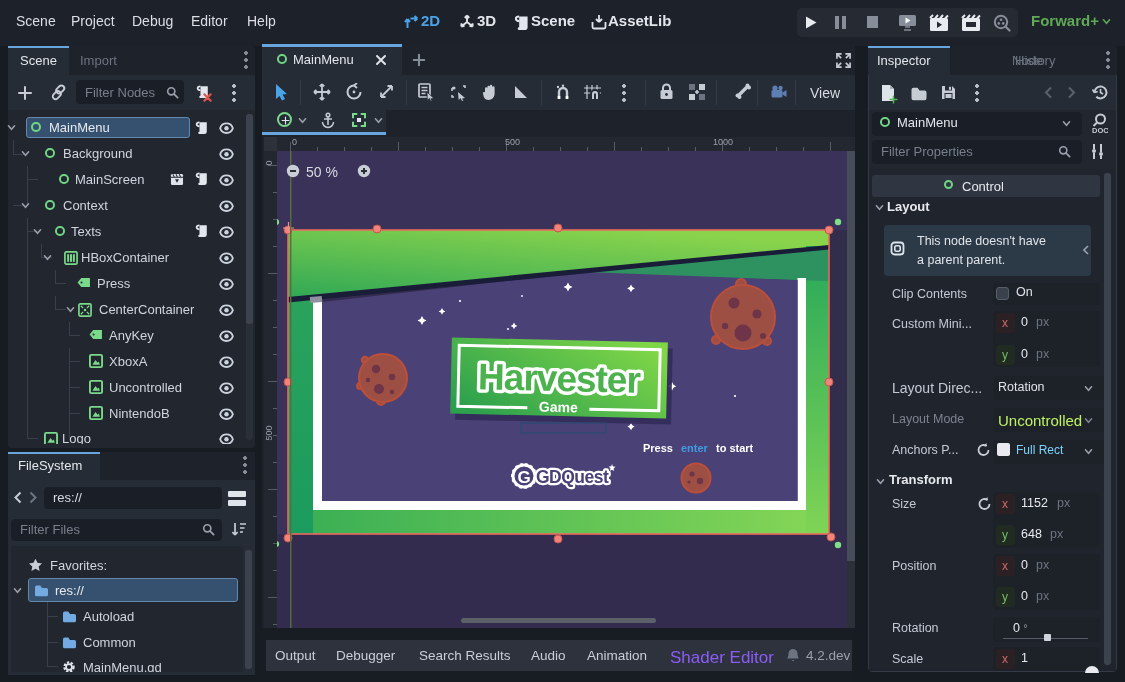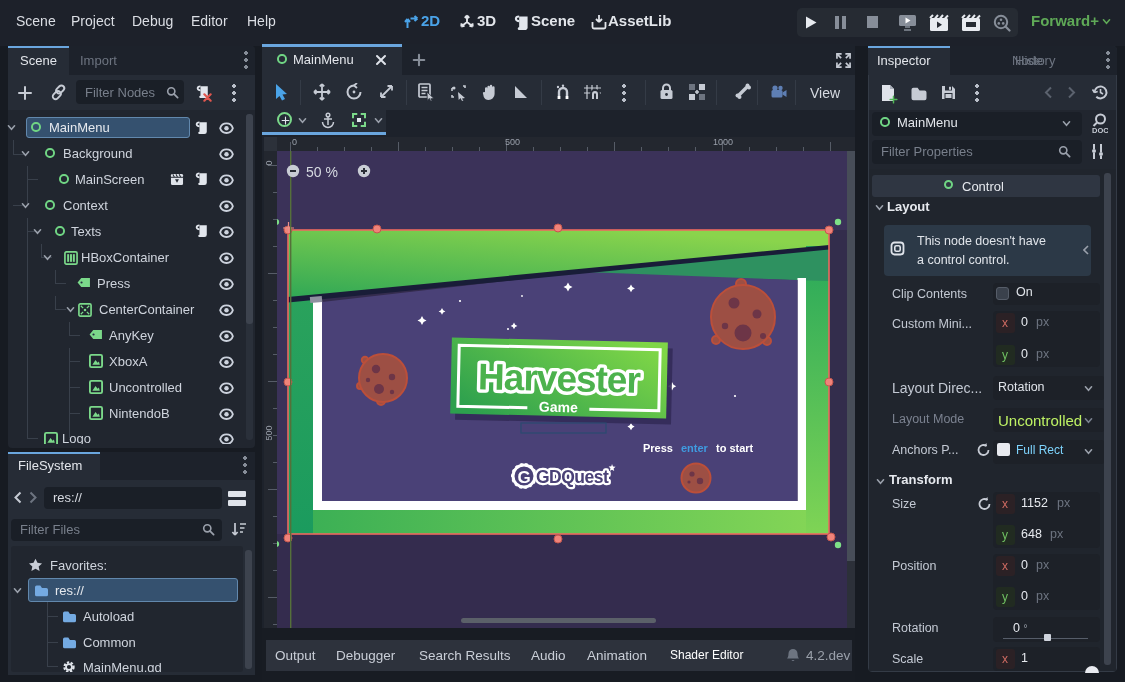--- a/index.html
+++ b/index.html
@@ -625,21 +625,21 @@
 <rect x="847" y="151" width="8" height="477" fill="#2c3039"></rect>
 <rect x="847" y="151" width="8" height="410" fill="#474d58"></rect>
 </svg>
 <div class="abs" style="left:262px;top:628px;width:593px;height:54px;background:#181c23"></div>
 <div class="abs" style="left:266px;top:640px;width:586px;height:31px;background:#2d323c"></div>
 <div class="abs txt" style="left:275px;top:648px;font-size:13.5px;color:#c9ced7">Output</div>
 <div class="abs txt" style="left:336px;top:648px;font-size:13.5px;color:#c9ced7">Debugger</div>
 <div class="abs txt" style="left:419px;top:648px;font-size:13.5px;color:#c9ced7">Search Results</div>
 <div class="abs txt" style="left:531px;top:648px;font-size:13.5px;color:#c9ced7">Audio</div>
 <div class="abs txt" style="left:587px;top:648px;font-size:13.5px;color:#c9ced7">Animation</div>
-<div class="abs txt" style="left:670px;top:648px;font-size:12px;color:#ffffff">Shader Editor</div>
+<div class="abs txt" style="left:670px;top:648px;font-size:17px;color:#8b5cf6">Shader Editor</div>
 <svg class="abs" style="left:786px;top:648px" width="14" height="15" viewBox="0 0 14 15">
     <path d="M7 1a4.5 4.5 0 0 1 4.5 4.5c0 3 1 4.5 1.5 5H1c.5-.5 1.5-2 1.5-5A4.5 4.5 0 0 1 7 1z" fill="#6d7480"></path>
     <path d="M5.5 12a1.6 1.6 0 0 0 3 0z" fill="#6d7480"></path>
   </svg>
 <div class="abs txt" style="left:806px;top:648px;font-size:13.5px;color:#9aa0aa">4.2.dev</div>
 <div class="abs" style="left:868px;top:46px;width:249px;height:626px;background:#21262f;border:1px solid #343b46;border-radius:4px"></div>
 <div class="abs" style="left:868px;top:46px;width:249px;height:29px;background:#1d222b;border-radius:4px 4px 0 0"></div>
 <div class="abs" style="left:868px;top:46px;width:82px;height:29px;background:#262c36;border-top:2px solid #6aa6de"></div>
 <div class="abs txt" style="left:877px;top:53px;color:#e3e6eb">Inspector</div>
 <div class="abs txt" style="left:1012px;top:53px;color:#6d7480">Node</div>
@@ -713,21 +713,21 @@
 <svg class="abs" style="left:875px;top:204px" width="9" height="7" viewBox="0 0 10 8">
     <path d="M1.5 2l3.5 4 3.5-4" fill="none" stroke="#9aa0ab" stroke-width="1.8" stroke-linecap="round"></path>
   </svg>
 <div class="abs txt" style="left:887px;top:199px;font-weight:bold;color:#e6e9ee">Layout</div>
 <div class="abs" style="left:884px;top:225px;width:207px;height:51px;background:#2c3947;border-radius:4px"></div>
 <svg class="abs" style="left:890px;top:241px" width="15" height="15" viewBox="0 0 15 15">
     <rect x="1.5" y="1.5" width="12" height="12" rx="3" fill="none" stroke="#dfe3ea" stroke-width="1.8"></rect>
     <rect x="4.8" y="4.8" width="5.4" height="5.4" rx="1.5" fill="none" stroke="#dfe3ea" stroke-width="1.6"></rect>
   </svg>
 <div class="abs txt" style="left:917px;top:234px;font-size:12.5px;color:#e0e4ea">This node doesn't have</div>
-<div class="abs txt" style="left:917px;top:253px;font-size:12.5px;color:#e0e4ea">a control control.</div>
+<div class="abs txt" style="left:917px;top:253px;font-size:12.5px;color:#e0e4ea">a parent parent.</div>
 <svg class="abs" style="left:1083px;top:245px" width="6" height="10" viewBox="0 0 6 10">
     <path d="M5 1L1 5l4 4" fill="none" stroke="#9aa0ab" stroke-width="1.6"></path>
   </svg>
 <div class="abs txt" style="left:892px;top:287px;font-size:12.5px;color:#c3c9d3">Clip Contents</div>
 <div class="abs" style="left:996px;top:287px;width:13px;height:13px;background:#3a414c;border:1px solid #565d69;border-radius:3px"></div>
 <div class="abs txt" style="left:1016px;top:285px;font-size:12.5px;color:#e0e4ea">On</div>
 <div class="abs txt" style="left:892px;top:317px;font-size:12.5px;color:#c3c9d3">Custom Mini...</div>
 <div class="abs" style="left:996px;top:313px;width:19px;height:20px;background:#2b2125;border-radius:3px"></div>
 <div class="abs txt" style="left:1002px;top:316px;font-size:12px;color:#cf6b62">x</div>
 <div class="abs txt" style="left:1021px;top:315px;font-size:12.5px;color:#e6e9ee">0</div>

